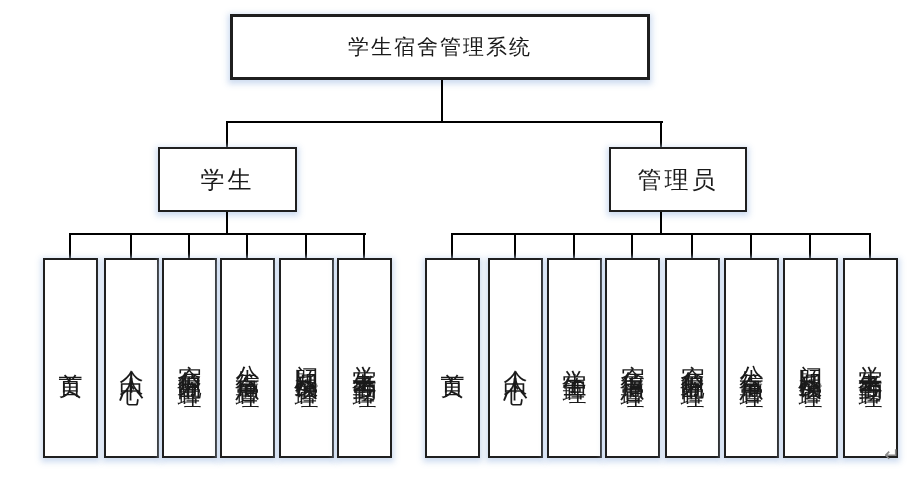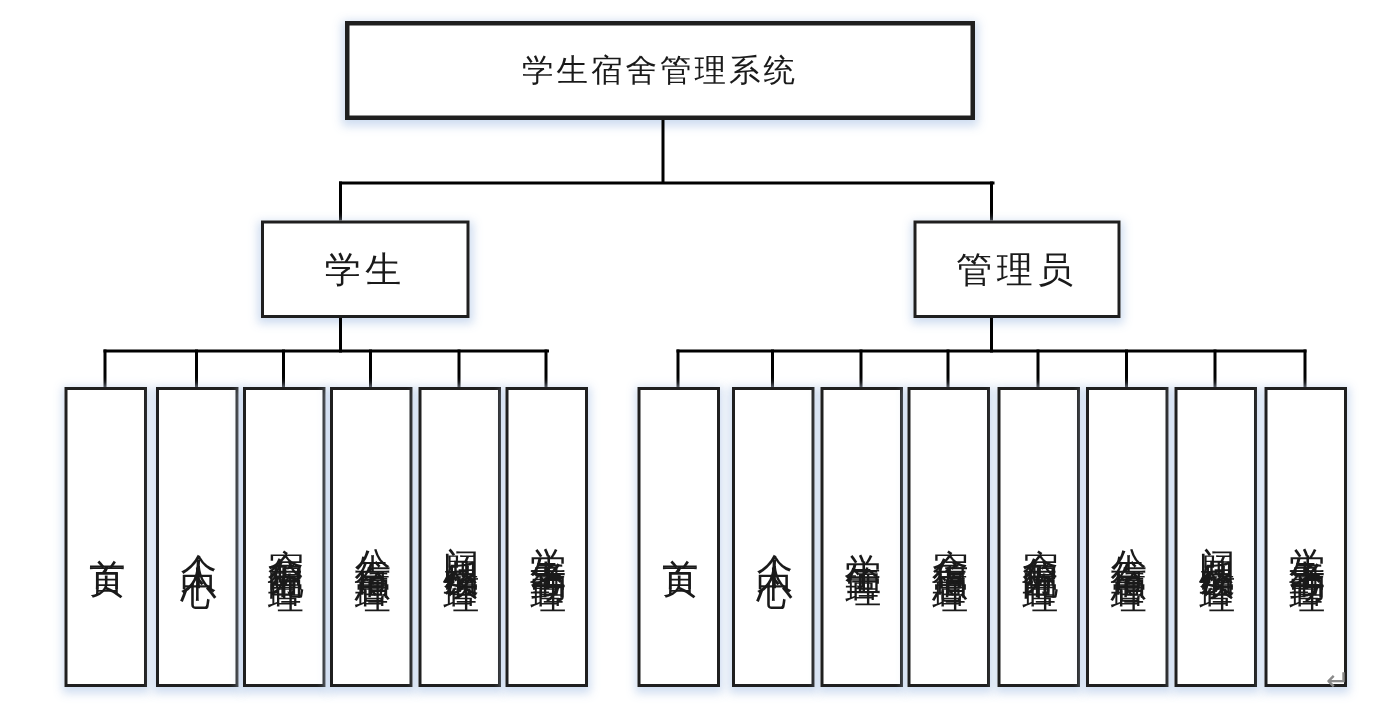--- a/index.html
+++ b/index.html
@@ -31,21 +31,21 @@
     left: 230px; top: 14px; width: 420px; height: 66px;
     border-width: 3px;
     font-size: 21px;
     letter-spacing: 2px;
   }
   .branch-box {
     top: 147px; height: 65px;
     font-size: 24px;
     letter-spacing: 3px;
   }
-  .branch-student { left: 174px; width: 139px; justify-content: center; }
+  .branch-student { left: 158px; width: 139px; justify-content: center; }
   .branch-admin   { left: 592px; width: 138px; margin-left: 17px; }
   .leaf-box {
     top: 258px; width: 55px; height: 200px;
     writing-mode: vertical-rl;
     text-orientation: upright;
     font-size: 24px;
     line-height: 1;
     letter-spacing: 4px;
   }
   .line {

